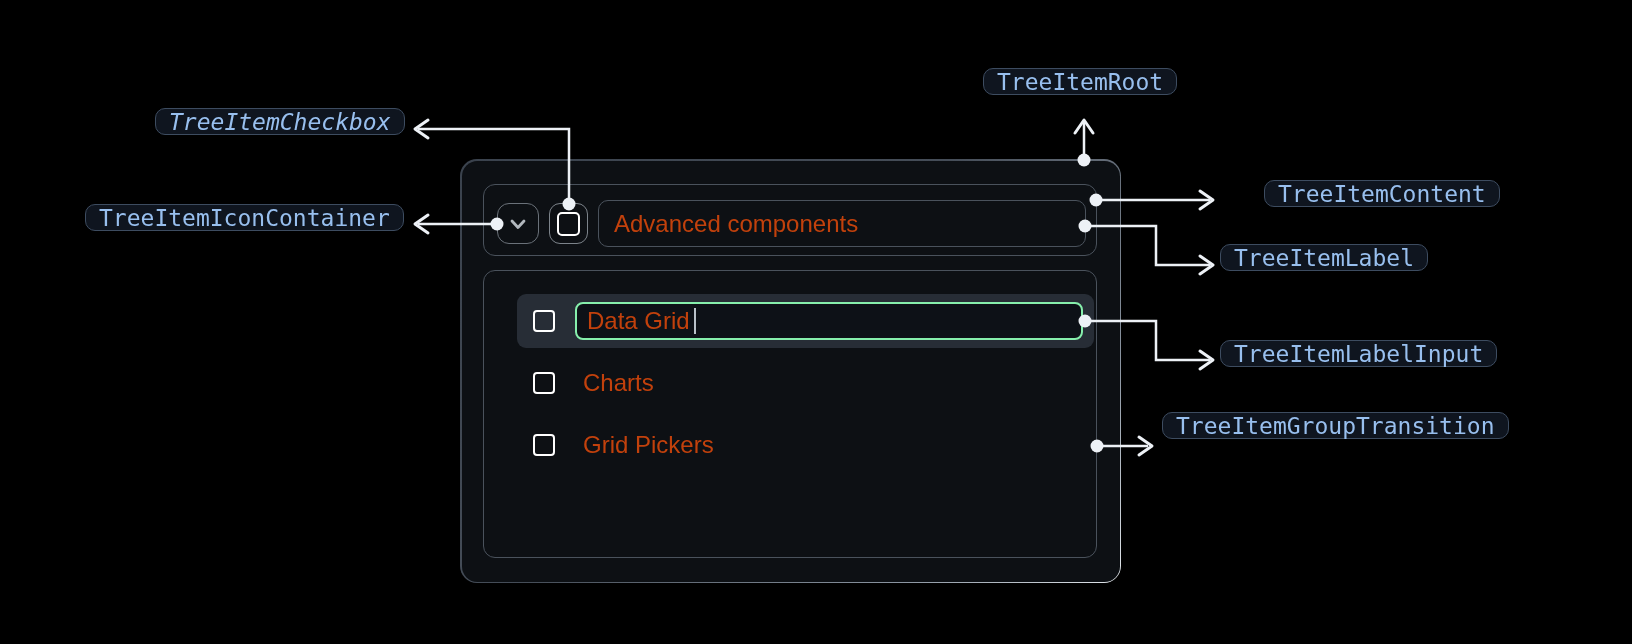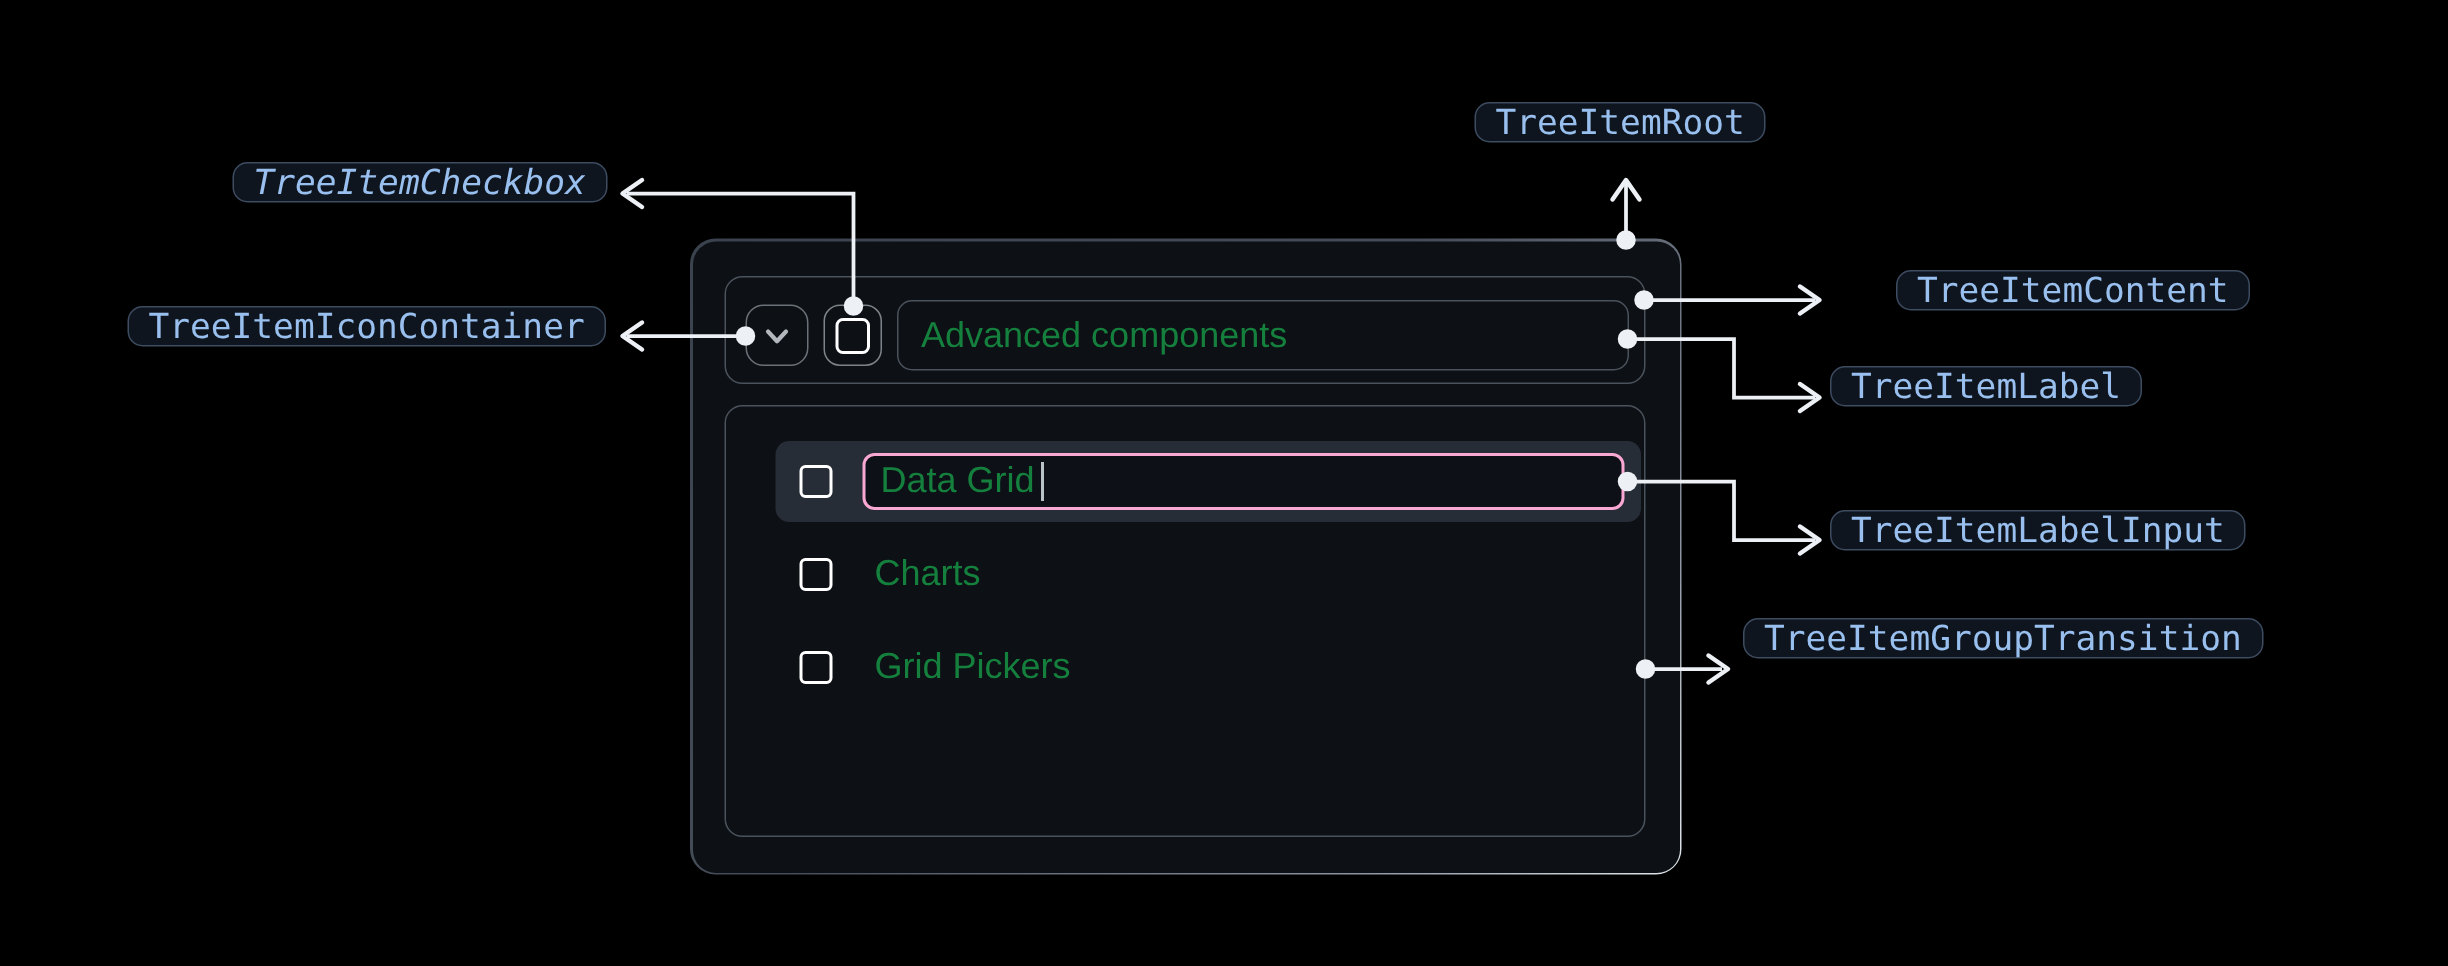--- a/index.html
+++ b/index.html
@@ -76,21 +76,21 @@
     position: absolute;
     left: 598px; top: 200px;
     width: 488px; height: 47px;
     border: 1.5px solid #4a525c;
     border-radius: 10px;
     display: flex; align-items: center;
     padding-left: 15px;
   }
   .tree-text {
     font-size: 24px;
-    color: #15803d;
+    color: #c2410c;
     white-space: nowrap;
   }
   .group-box {
     position: absolute;
     left: 483px; top: 270px;
     width: 614px; height: 288px;
     border: 1.5px solid #4a525c;
     border-radius: 12px;
   }
   .tree-row {
@@ -107,21 +107,21 @@
     width: 22px; height: 22px;
     border: 2.5px solid #ffffff;
     border-radius: 4px;
     margin-right: 28px;
     background: transparent;
   }
   .tree-row.editing .row-checkbox { margin-right: 20px; }
   .label-input {
     width: 508px; height: 38px;
     background: #0d1117;
-    border: 2px solid #f9a8d4;
+    border: 2px solid #86efac;
     border-radius: 8px;
     display: flex; align-items: center;
     padding-left: 10px;
   }
   .caret {
     display: inline-block;
     width: 2px; height: 26px;
     margin-left: 4px;
     background: #b9c1c9;
   }

